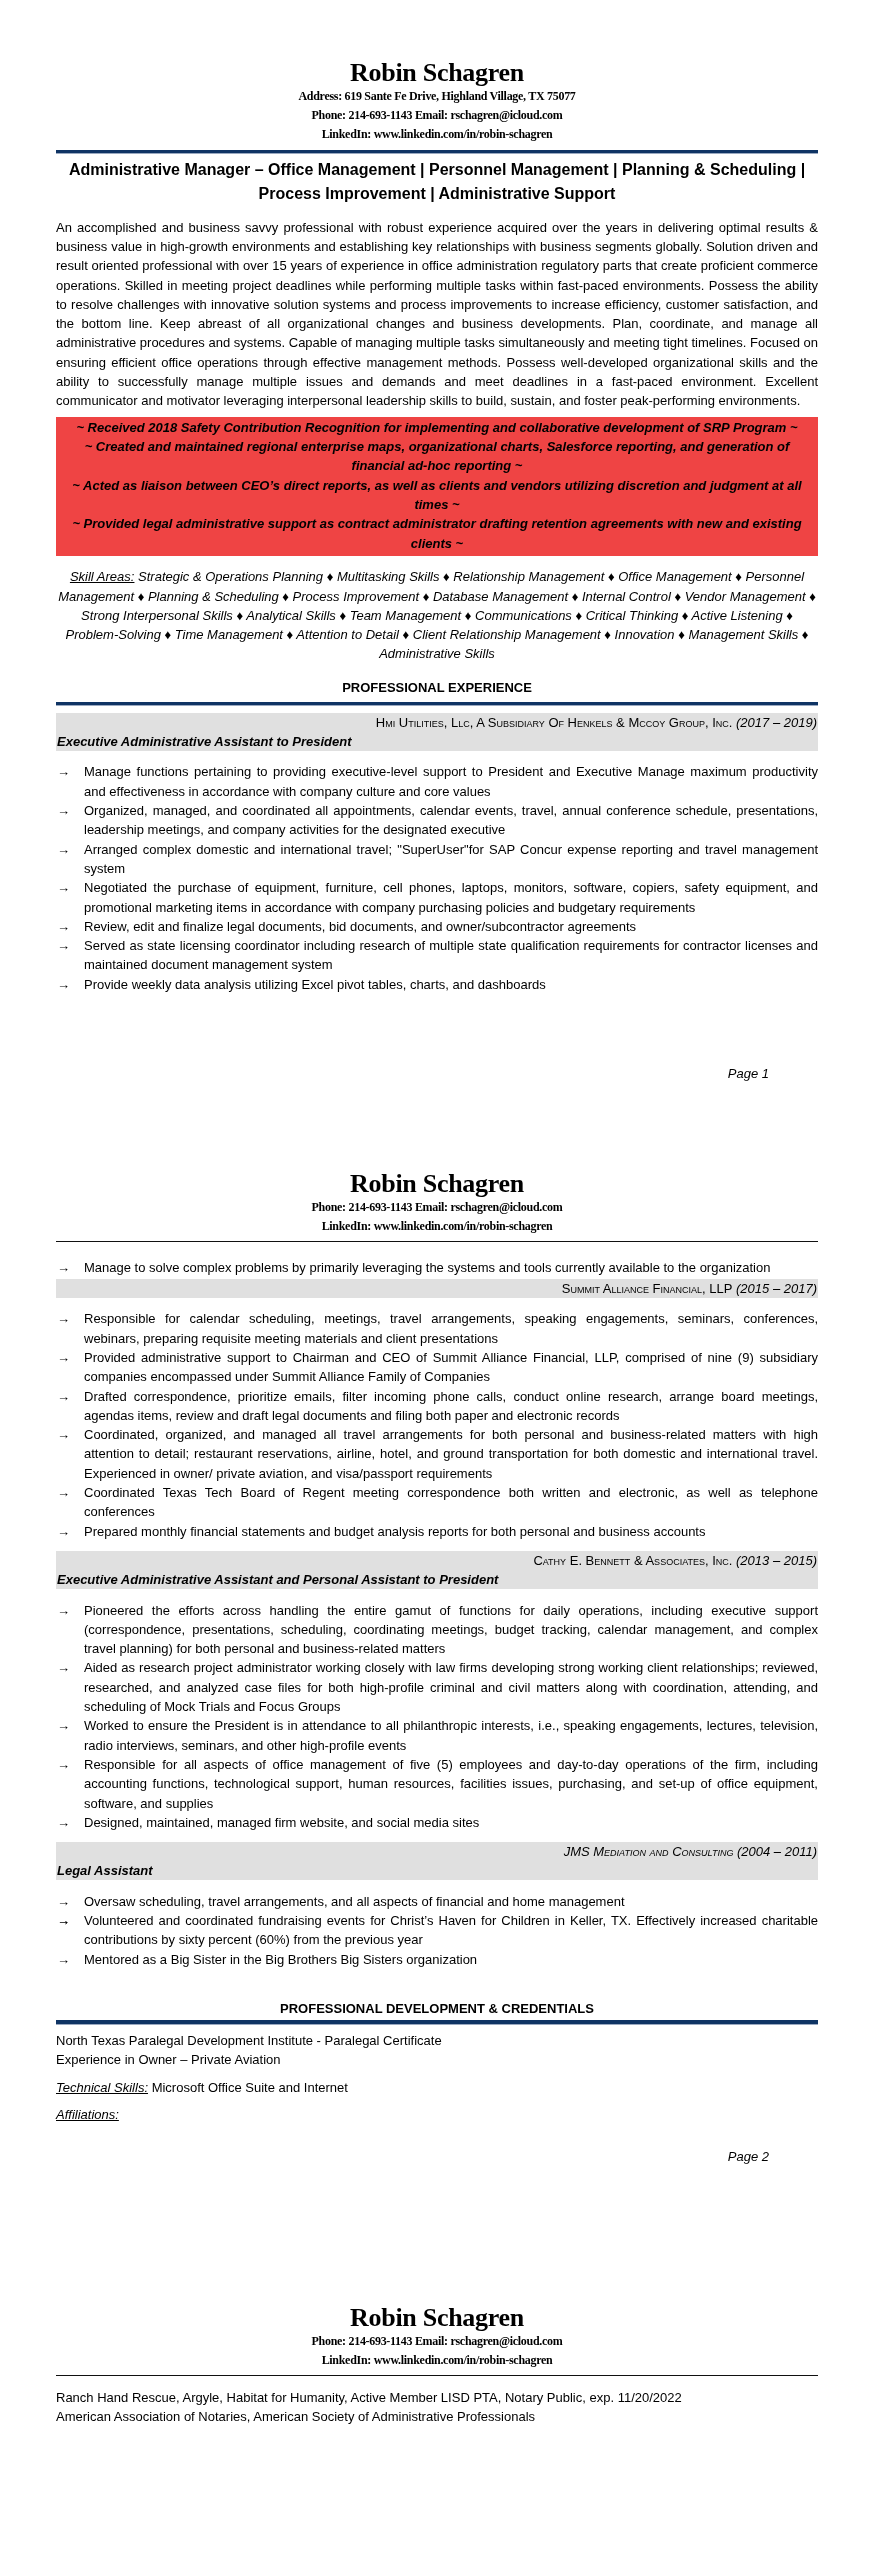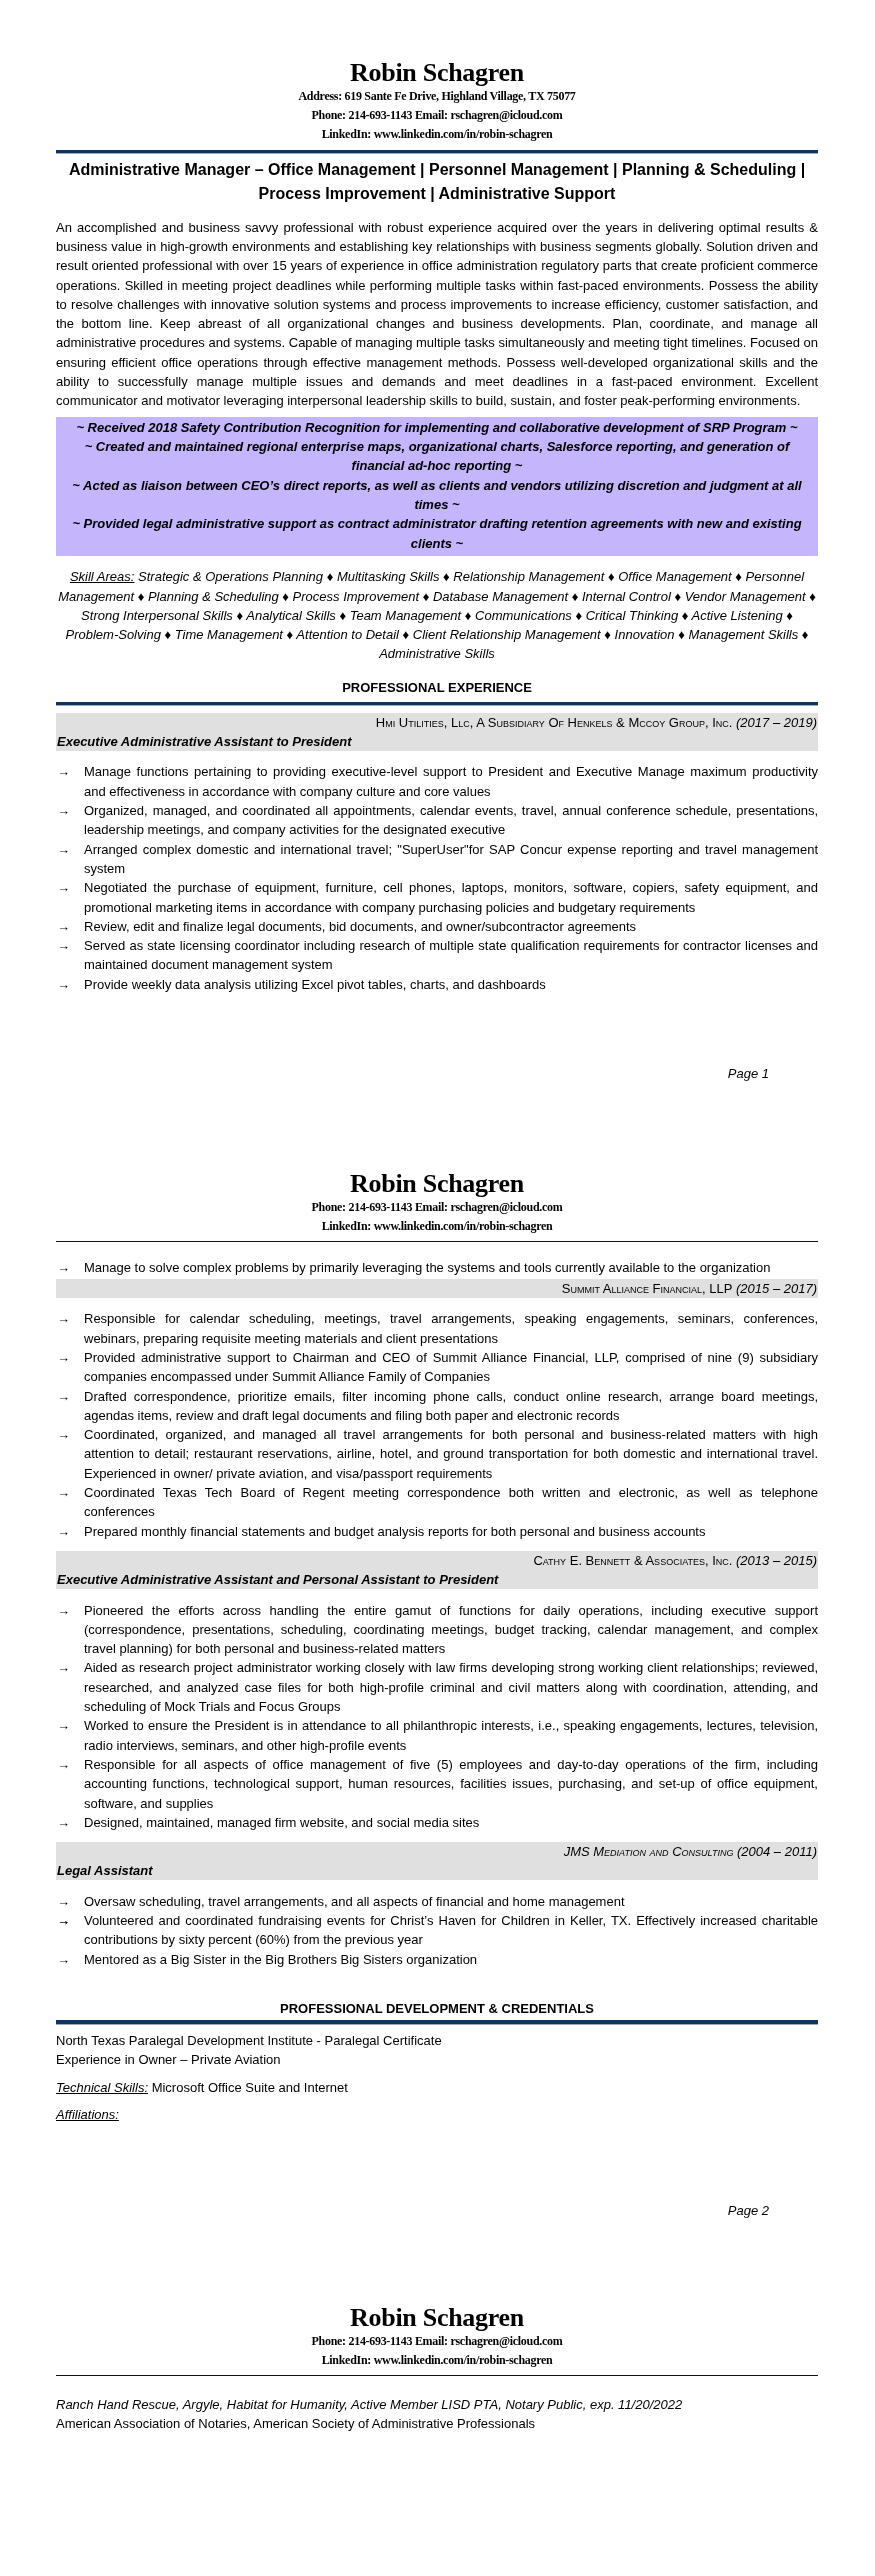--- a/index.html
+++ b/index.html
@@ -8,21 +8,21 @@
   .p1 { top: 0; } .p2 { top: 1133px; } .p3 { top: 2267px; }
   .content { position: absolute; left: 56px; width: 762px; }
   .hdr { text-align: center; font-family: "Liberation Serif", serif; font-weight: bold; }
   .hdr .name { font-size: 26px; line-height: 29px; letter-spacing: -0.3px; }
   .hdr .line { font-size: 12px; line-height: 19px; letter-spacing: -0.3px; }
   .rule-navy { height: 3.1px; background: #0f3464; border-bottom: 0.5px solid #9aa9c0; }
   .rule-black { height: 1px; background: #111; }
   .sans { font-family: "Liberation Sans", sans-serif; }
   .headline { text-align: center; font-weight: bold; font-size: 16px; line-height: 24px; margin-top: 4.1px; }
   .summary { font-size: 13px; line-height: 19.3px; text-align: justify; margin-top: 11.3px; }
-  .highlights { background: #c4b5fd; margin-top: 6.2px; padding: 1px 0 3.1px; }
+  .highlights { background: #ef4444; margin-top: 6.2px; padding: 1px 0 3.1px; }
   .highlights div { text-align: center; font-style: italic; font-weight: bold; font-size: 13px; line-height: 19.3px; padding: 0 2.1px; }
   .skills { text-align: center; font-style: italic; font-size: 13px; line-height: 19.3px; margin-top: 11.3px; }
   .skills .label { font-weight: normal; text-decoration: underline; }
   .section-title { text-align: center; font-weight: bold; font-size: 13px; line-height: 18.5px; margin-top: 15.5px; }
   .job-head { background: #e0e0e0; padding: 0 1px; margin-top: 3.1px; }
   .job-head .company { font-weight: normal; font-variant: small-caps; font-size: 13px; line-height: 19px; text-align: right; }
   .job-head .dates { font-style: italic; }
   .job-head .title { font-weight: bold; font-style: italic; font-size: 13px; line-height: 19px; }
   ul.bul { list-style: none; padding: 0; margin: 11.3px 0 0 0; }
   ul.bul li { position: relative; padding-left: 28px; font-size: 13px; line-height: 19.3px; text-align: justify; }
@@ -132,30 +132,30 @@
 
     <div class="sans plain" style="margin-top:6.2px;">North Texas Paralegal Development Institute - Paralegal Certificate</div>
     <div class="sans plain">Experience in Owner – Private Aviation</div>
     <div class="sans plain" style="margin-top:8.2px;">
       <span class="u-it">Technical Skills:</span><span> Microsoft Office Suite and Internet</span>
     </div>
     <div class="sans plain" style="margin-top:8.2px;">
       <span class="u-it">Affiliations:</span>
     </div>
   </div>
-  <div class="sans pagenum" style="top:1070px;">Page 2</div>
+  <div class="sans pagenum" style="top:1016px;">Page 2</div>
 </div>
 
 <div class="page p3">
   <div class="content" style="top:36px;">
     <div class="hdr">
       <div class="name">Robin Schagren</div>
       <div class="line">Phone: 214-693-1143 Email: rschagren@icloud.com</div>
       <div class="line">LinkedIn: www.linkedin.com/in/robin-schagren</div>
     </div>
     <div class="rule-black" style="margin-top:5.2px;"></div>
 
-    <div class="sans plain" style="margin-top:19px;font-style:italic;">Ranch Hand Rescue, Argyle, Habitat for Humanity, Active Member LISD PTA, Notary Public, exp. 11/20/2022</div>
+    <div class="sans plain" style="margin-top:12px;">Ranch Hand Rescue, Argyle, Habitat for Humanity, Active Member LISD PTA, Notary Public, exp. 11/20/2022</div>
     <div class="sans plain">American Association of Notaries, American Society of Administrative Professionals</div>
   </div>
 
 </div>
 
 
 </body></html>

